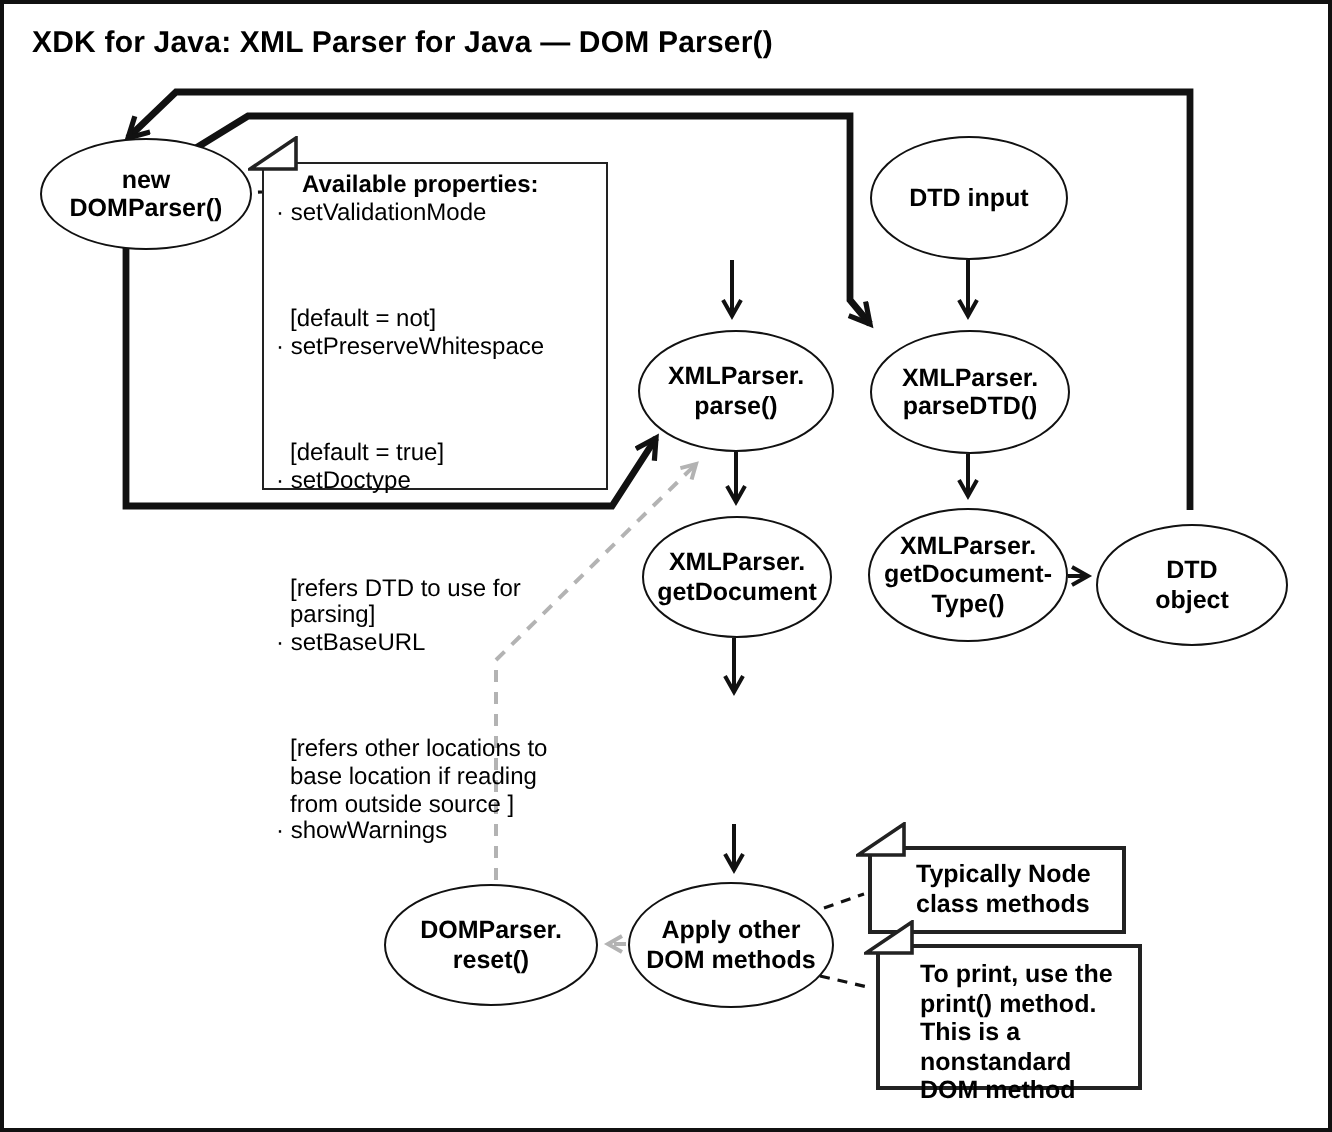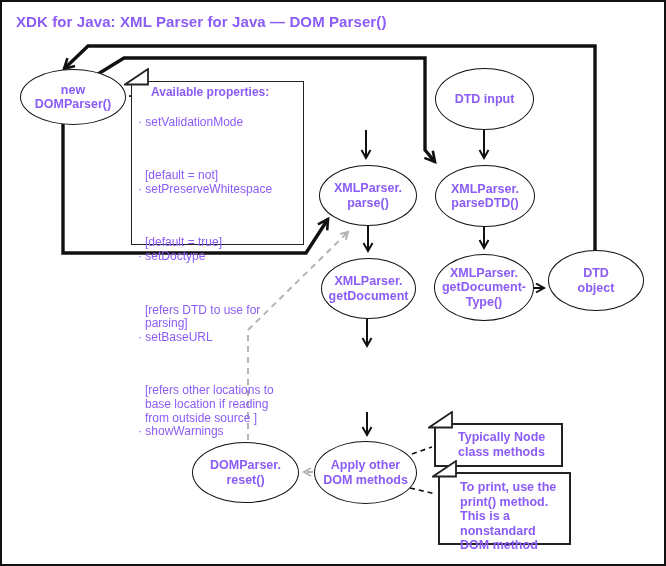--- a/index.html
+++ b/index.html
@@ -1,38 +1,38 @@
 <!DOCTYPE html>
 <html><head>
 <meta charset="utf-8">
 <style>
   html,body{margin:0;padding:0;background:#e8e8e8;}
   #stage{
     position:relative;width:662px;height:562px;margin:0 auto;
     background:#ffffff;border:2px solid #111;overflow:hidden;
-    font-family:"Liberation Sans",sans-serif;color:#8b5cf6;
+    font-family:"Liberation Sans",sans-serif;color:#000000;
   }
   #page-title{
     position:absolute;left:14px;top:11px;
     font-size:15px;font-weight:bold;letter-spacing:.1px;white-space:nowrap;
   }
   svg.overlay{position:absolute;left:0;top:0;width:662px;height:562px;pointer-events:none;}
   .node{
     position:absolute;border:1.7px solid #111;border-radius:50%;
     background:#fff;display:flex;flex-direction:column;align-items:center;justify-content:center;
     text-align:center;box-sizing:border-box;
   }
   .node .lbl{font-weight:bold;font-size:12.5px;line-height:1.13;white-space:pre-line;}
   .node .sub{font-weight:normal;font-size:12.5px;line-height:1.13;}
   .notebox{
     position:absolute;background:#fff;border:2px solid #222;box-sizing:border-box;
   }
   .notebox .fold{position:absolute;left:-8px;top:-14px;width:26px;height:18px;}
   .props{border-width:1.5px;padding:4px 6px 0 6px;font-size:12px;line-height:13.6px;}
-  .props .props-title{font-weight:bold;margin-left:13px;margin-bottom:16px;}
+  .props .props-title{font-weight:bold;margin-left:13px;margin-bottom:0px;}
   .prop-item .prop-name{white-space:pre-line;}
   .prop-item .prop-name::before{content:"\00b7\0020";}
   .prop-item .prop-detail{white-space:pre-line;padding-left:7px;margin-top:40px;}
   .note-text{font-weight:bold;font-size:12.5px;line-height:1.16;white-space:pre-line;}
   #note-node{padding:5px 12px 4px 22px;}
   #note-print{padding:6px 4px 4px 20px;}
 </style>
 </head>
 <body>
 
@@ -99,21 +99,21 @@
     <span class="lbl">XMLParser.
 getDocument</span>
   </div>
 
   <div class="node" style="left:432px;top:252px;width:100px;height:67px;">
     <span class="lbl">XMLParser.
 getDocument-
 Type()</span>
   </div>
 
-  <div class="node" style="left:546px;top:248px;width:96px;height:61px;">
+  <div class="node" style="left:546px;top:260px;width:96px;height:61px;">
     <span class="lbl">DTD
 object</span>
   </div>
 
 
   <div class="node" style="left:312px;top:439px;width:103px;height:63px;">
     <span class="lbl">Apply other
 DOM methods</span>
   </div>
 

